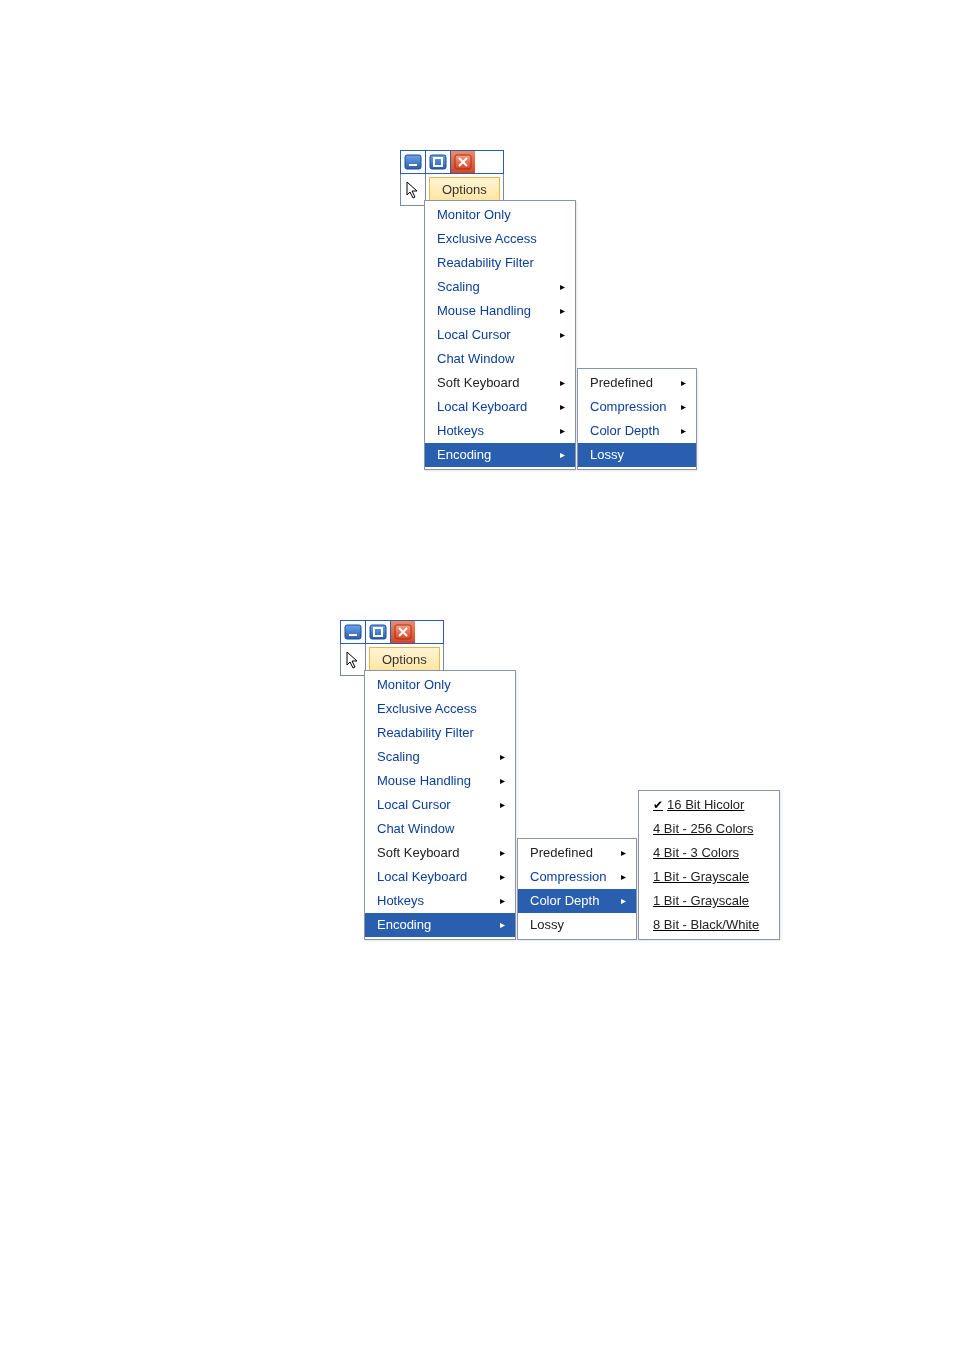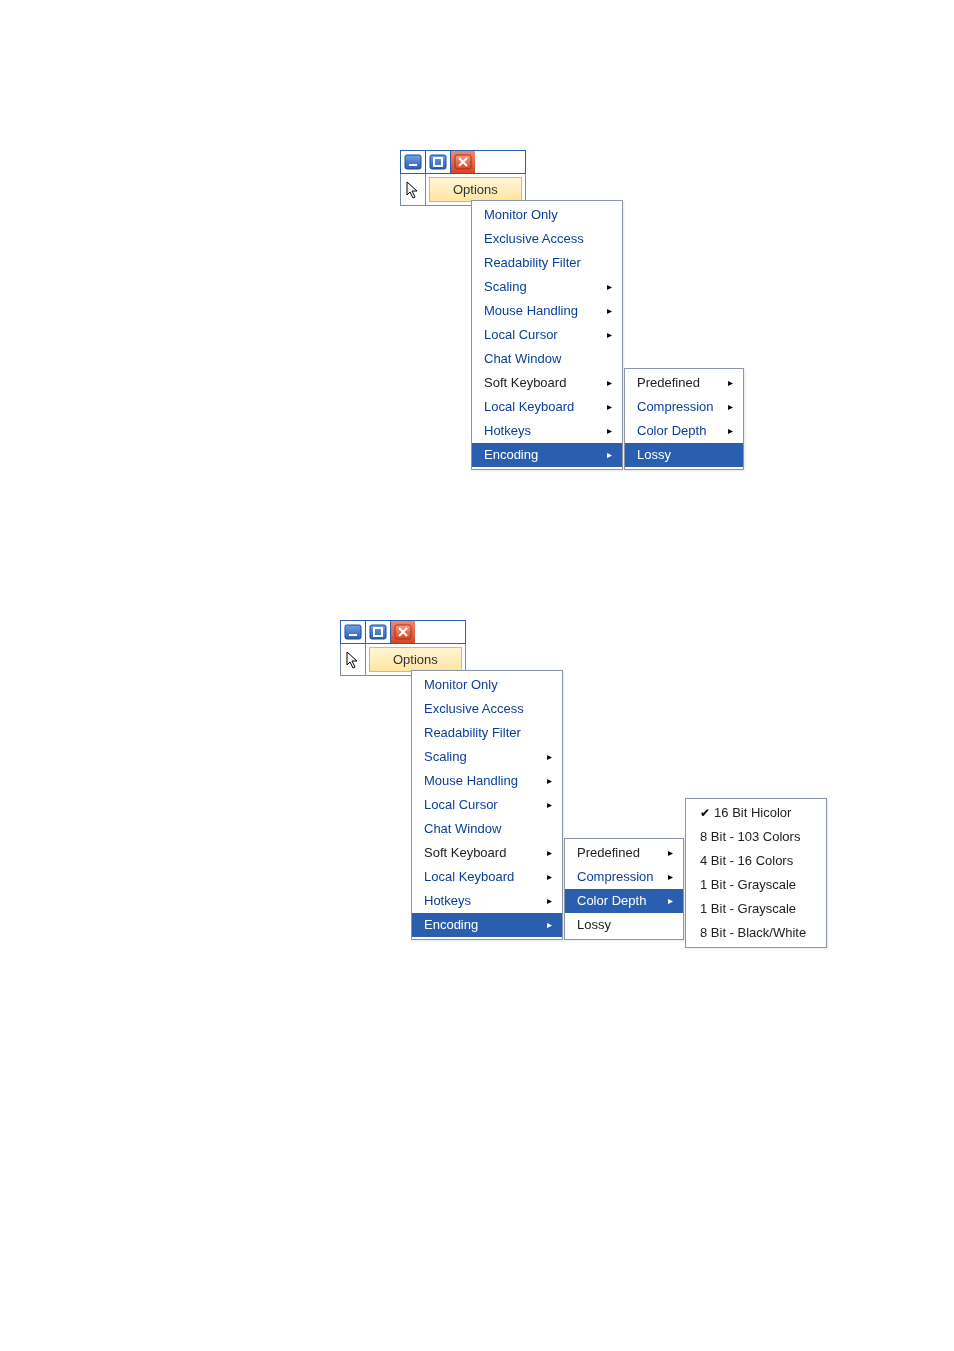--- a/index.html
+++ b/index.html
@@ -45,34 +45,33 @@
   }
   .pointer-slot {
     width: 24px;
     display: flex;
     align-items: center;
     justify-content: center;
     background: #fff;
     border-right: 1px solid #7a8aa0;
   }
   .options-btn {
-    padding: 4px 23px;
+    padding: 4px 12px;
     border: 1px solid #f5b24a;
     background: linear-gradient(#fff5d6, #ffe5a0);
     color: #333;
     margin: 3px;
   }
   
   .menu {
     position: absolute;
     background: #ffffff;
     border: 1px solid #8a95a8;
     box-shadow: 1px 1px 2px rgba(0,0,0,.10);
     padding: 2px 0;
-    margin-left: 47px;
   }
   .menu-item {
     display: flex;
     align-items: center;
     justify-content: space-between;
     padding: 4px 10px 4px 12px;
     color: #0a3f99;
     white-space: nowrap;
     line-height: 16px;
   }
@@ -327,29 +326,29 @@
     <div class="menu-item highlight">
       <span class="label">Color Depth</span>
       <span class="arrow">▸</span>
     </div>
     <div class="menu-item dark-text">
       <span class="label">Lossy</span>
       <span class="arrow"></span>
     </div>
   </div>
 
-  <div class="menu third-menu" style="left:298px; top:178px; width:140px;">
+  <div class="menu third-menu" style="left:298px; top:170px; width:140px;text-decoration:underline;">
     <div class="menu-item dark-text">
       <span><span class="check">✔</span><span>16 Bit Hicolor</span></span>
     </div>
     <div class="menu-item dark-text">
-      <span class="label">8 Bit - 103 Colors</span>
-    </div>
-    <div class="menu-item dark-text">
-      <span class="label">4 Bit - 16 Colors</span>
+      <span class="label">4 Bit - 256 Colors</span>
+    </div>
+    <div class="menu-item dark-text">
+      <span class="label">4 Bit - 3 Colors</span>
     </div>
     <div class="menu-item dark-text">
       <span class="label">1 Bit - Grayscale</span>
     </div>
     <div class="menu-item dark-text">
       <span class="label">1 Bit - Grayscale</span>
     </div>
     <div class="menu-item dark-text">
       <span class="label">8 Bit - Black/White</span>
     </div>

